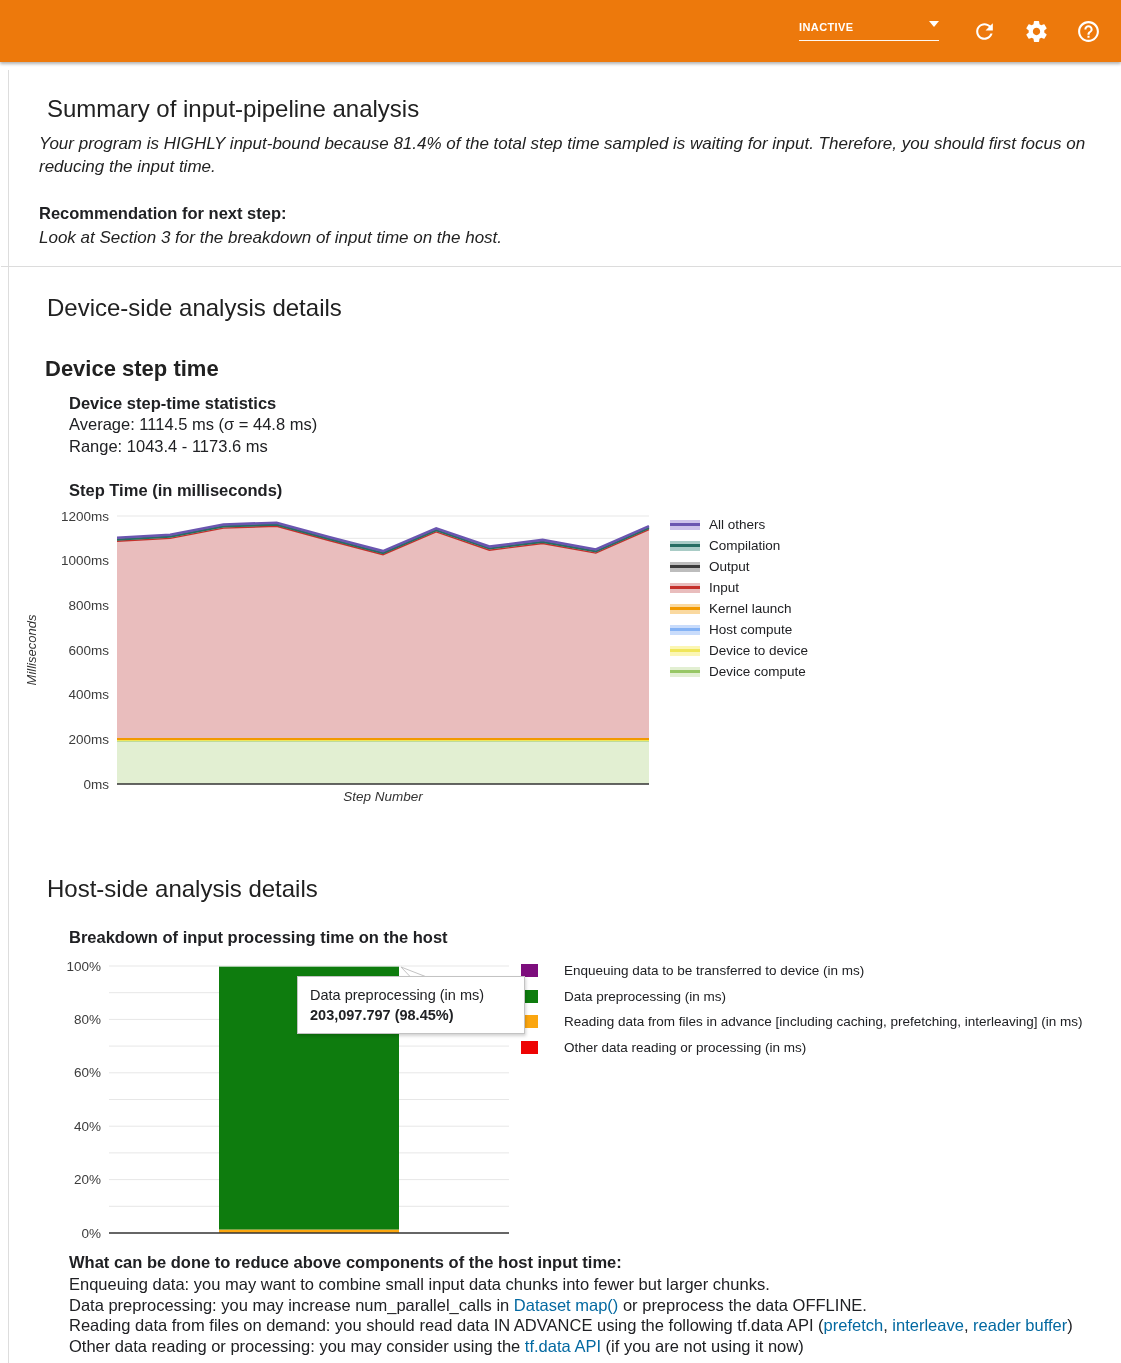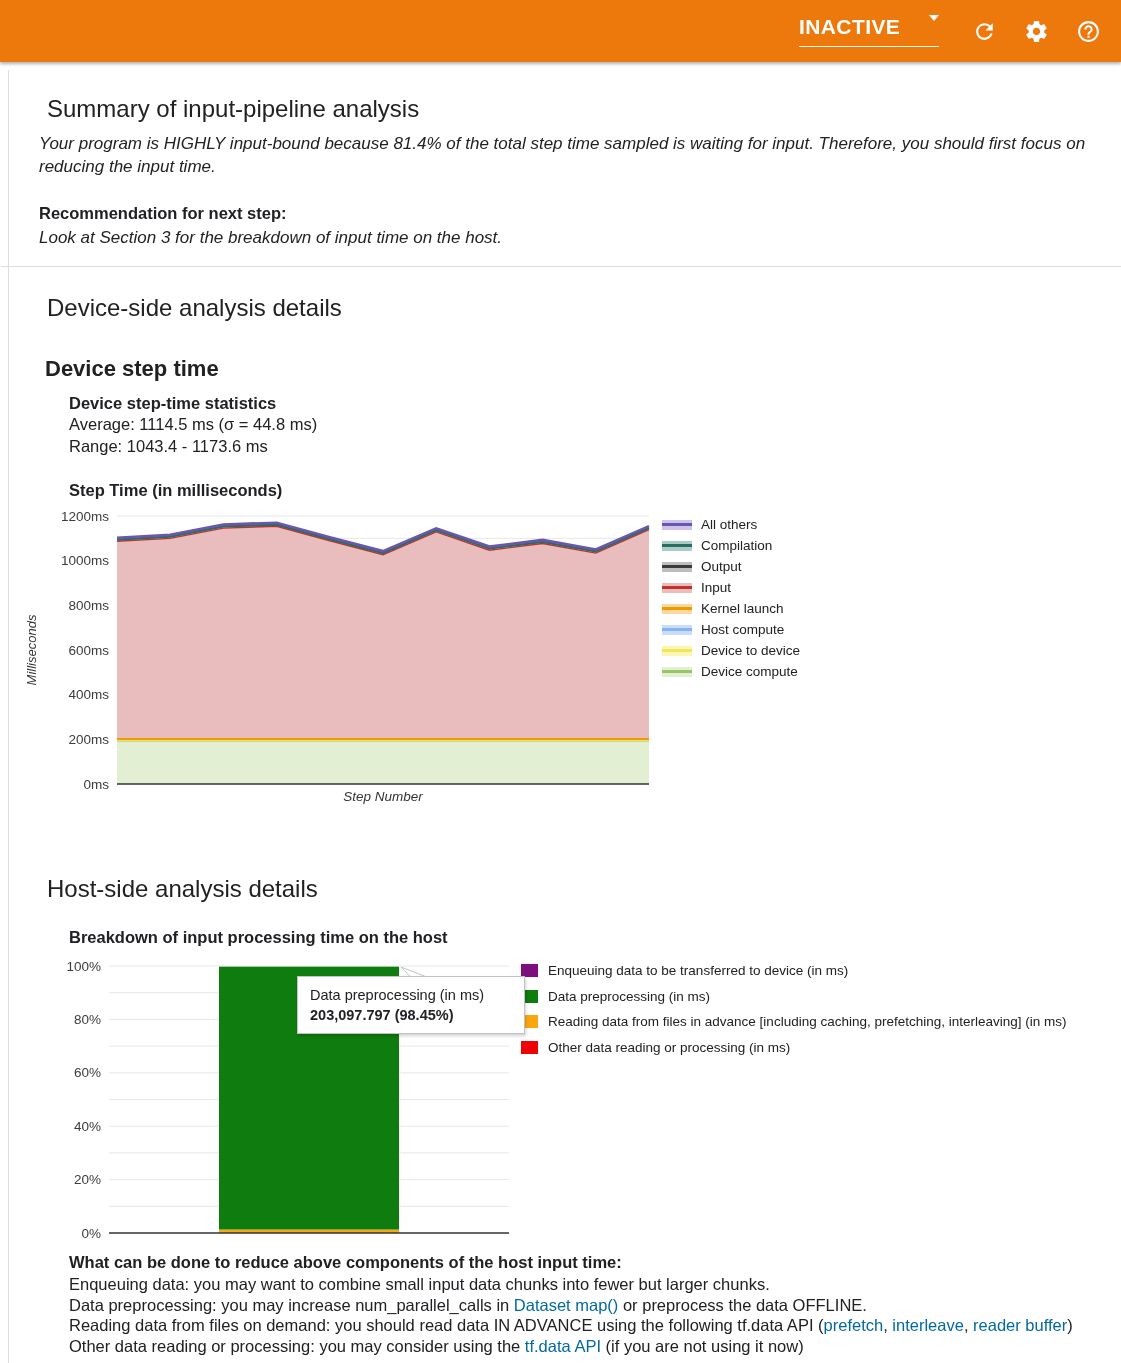--- a/index.html
+++ b/index.html
@@ -14,21 +14,21 @@
     height:62px; background:#ED790C;
     display:flex; align-items:center; justify-content:flex-end;
     padding-right:20px; gap:26px;
     box-shadow:0 2px 3px rgba(0,0,0,.3);
     position:relative; z-index:5;
   }
   .status-select {
     display:flex; justify-content:space-between;
     width:140px; border-bottom:1px solid rgba(255,255,255,.95);
     padding-bottom:7px; margin-right:6px;
-    color:#fff; font-size:21px; font-weight:bold; letter-spacing:.4px; cursor:pointer;
+    color:#fff; font-size:11px; font-weight:bold; letter-spacing:.4px; cursor:pointer;
   }
   .caret { width:0; height:0; border-left:5px solid transparent; border-right:5px solid transparent; border-top:6px solid #fff; margin-left:8px; }
   .iconbtn { width:26px; height:26px; cursor:pointer; display:flex; align-items:center; justify-content:center; background:none; border:none; padding:0; }
   .iconbtn svg { width:25px; height:25px; fill:#fff; }
 
   
   .page { margin-left:8px; border-left:1px solid #ddd; min-height:1301px; }
   .h1 { font-size:24px; font-weight:400; color:#212121; margin:8px; padding:24px 0 0 30px; line-height:30px; }
   .h2 { font-size:22px; font-weight:700; color:#212121; margin:0; padding:24px 0 0 36px; line-height:28px; }
   .lede { font-style:italic; font-size:17px; line-height:23px; margin:7px 30px 0 30px; width:1062px; color:#222; }
@@ -38,27 +38,27 @@
   .stat-line { font-size:16.5px; margin:0 0 0 60px; line-height:21.5px; }
   .chart-title { font-weight:bold; font-size:16.5px; margin:23px 0 0 60px; line-height:21px; }
 
   
   .chart-box { position:relative; width:1113px; }
   #device-chart-box { height:305px; margin-top:4px; }
   #host-chart-box { height:292px; margin-top:8px; }
   .chart-svg { position:absolute; left:0; top:0; }
 
   .area-legend { position:absolute; left:653px; top:9px; }
-  .area-legend .li { display:flex; align-items:center; height:21px; }
+  .area-legend .li { display:flex; align-items:center; height:21px;margin-left:8px; }
   .area-legend .sw { position:relative; width:30px; height:10px; margin-right:9px; flex:none; }
   .area-legend .sw i { position:absolute; left:0; top:3.5px; width:30px; height:3px; display:block; }
   .area-legend .lt { font-size:13.5px; color:#202124; white-space:nowrap; }
 
   .bar-legend { position:absolute; left:512px; top:6px; width:600px; }
-  .bar-legend .li { display:flex; align-items:flex-start; margin-bottom:8px; }
+  .bar-legend .li { display:flex; align-items:flex-start; margin-bottom:8px;gap:16px; }
   .bar-legend .sw { width:17px; height:13px; margin:2px 10px 0 0; flex:none; }
   .bar-legend .lt { font-size:13.5px; color:#202124; line-height:17.5px; max-width:560px; }
 
   .tooltip {
     position:absolute; left:288px; top:20px; width:228px;
     background:#fff; border:1px solid #c3c3c3;
     box-shadow:1px 2px 3px rgba(0,0,0,.18);
     padding:8px 12px; font-size:14.5px; line-height:20px; z-index:3;
   }
   .tooltip .tt-val { font-weight:bold; }

